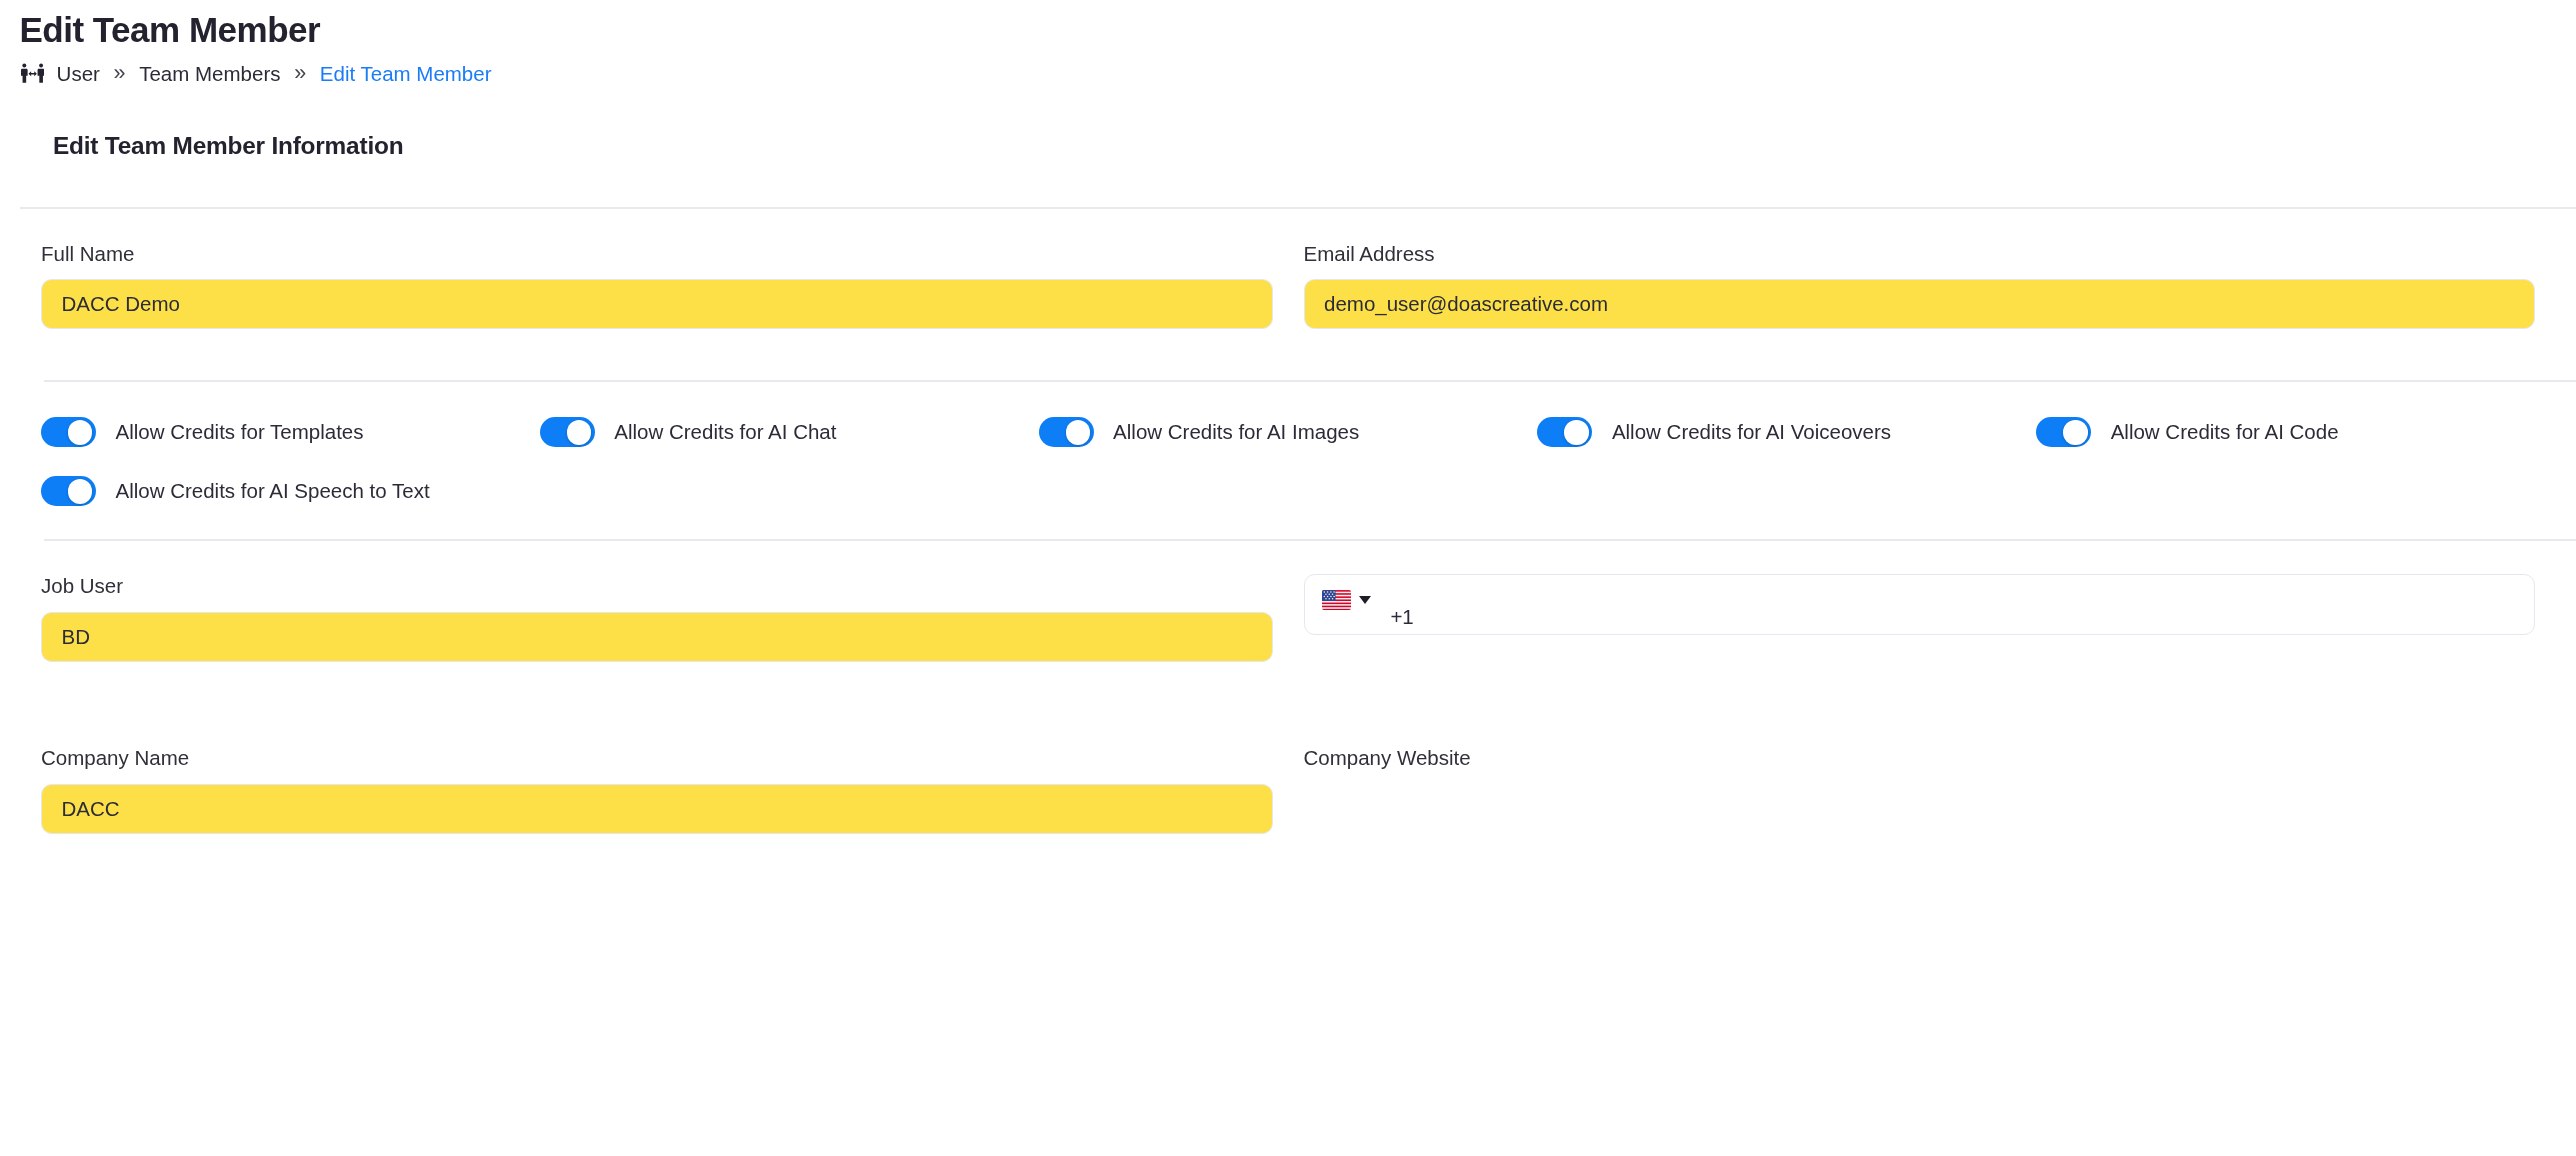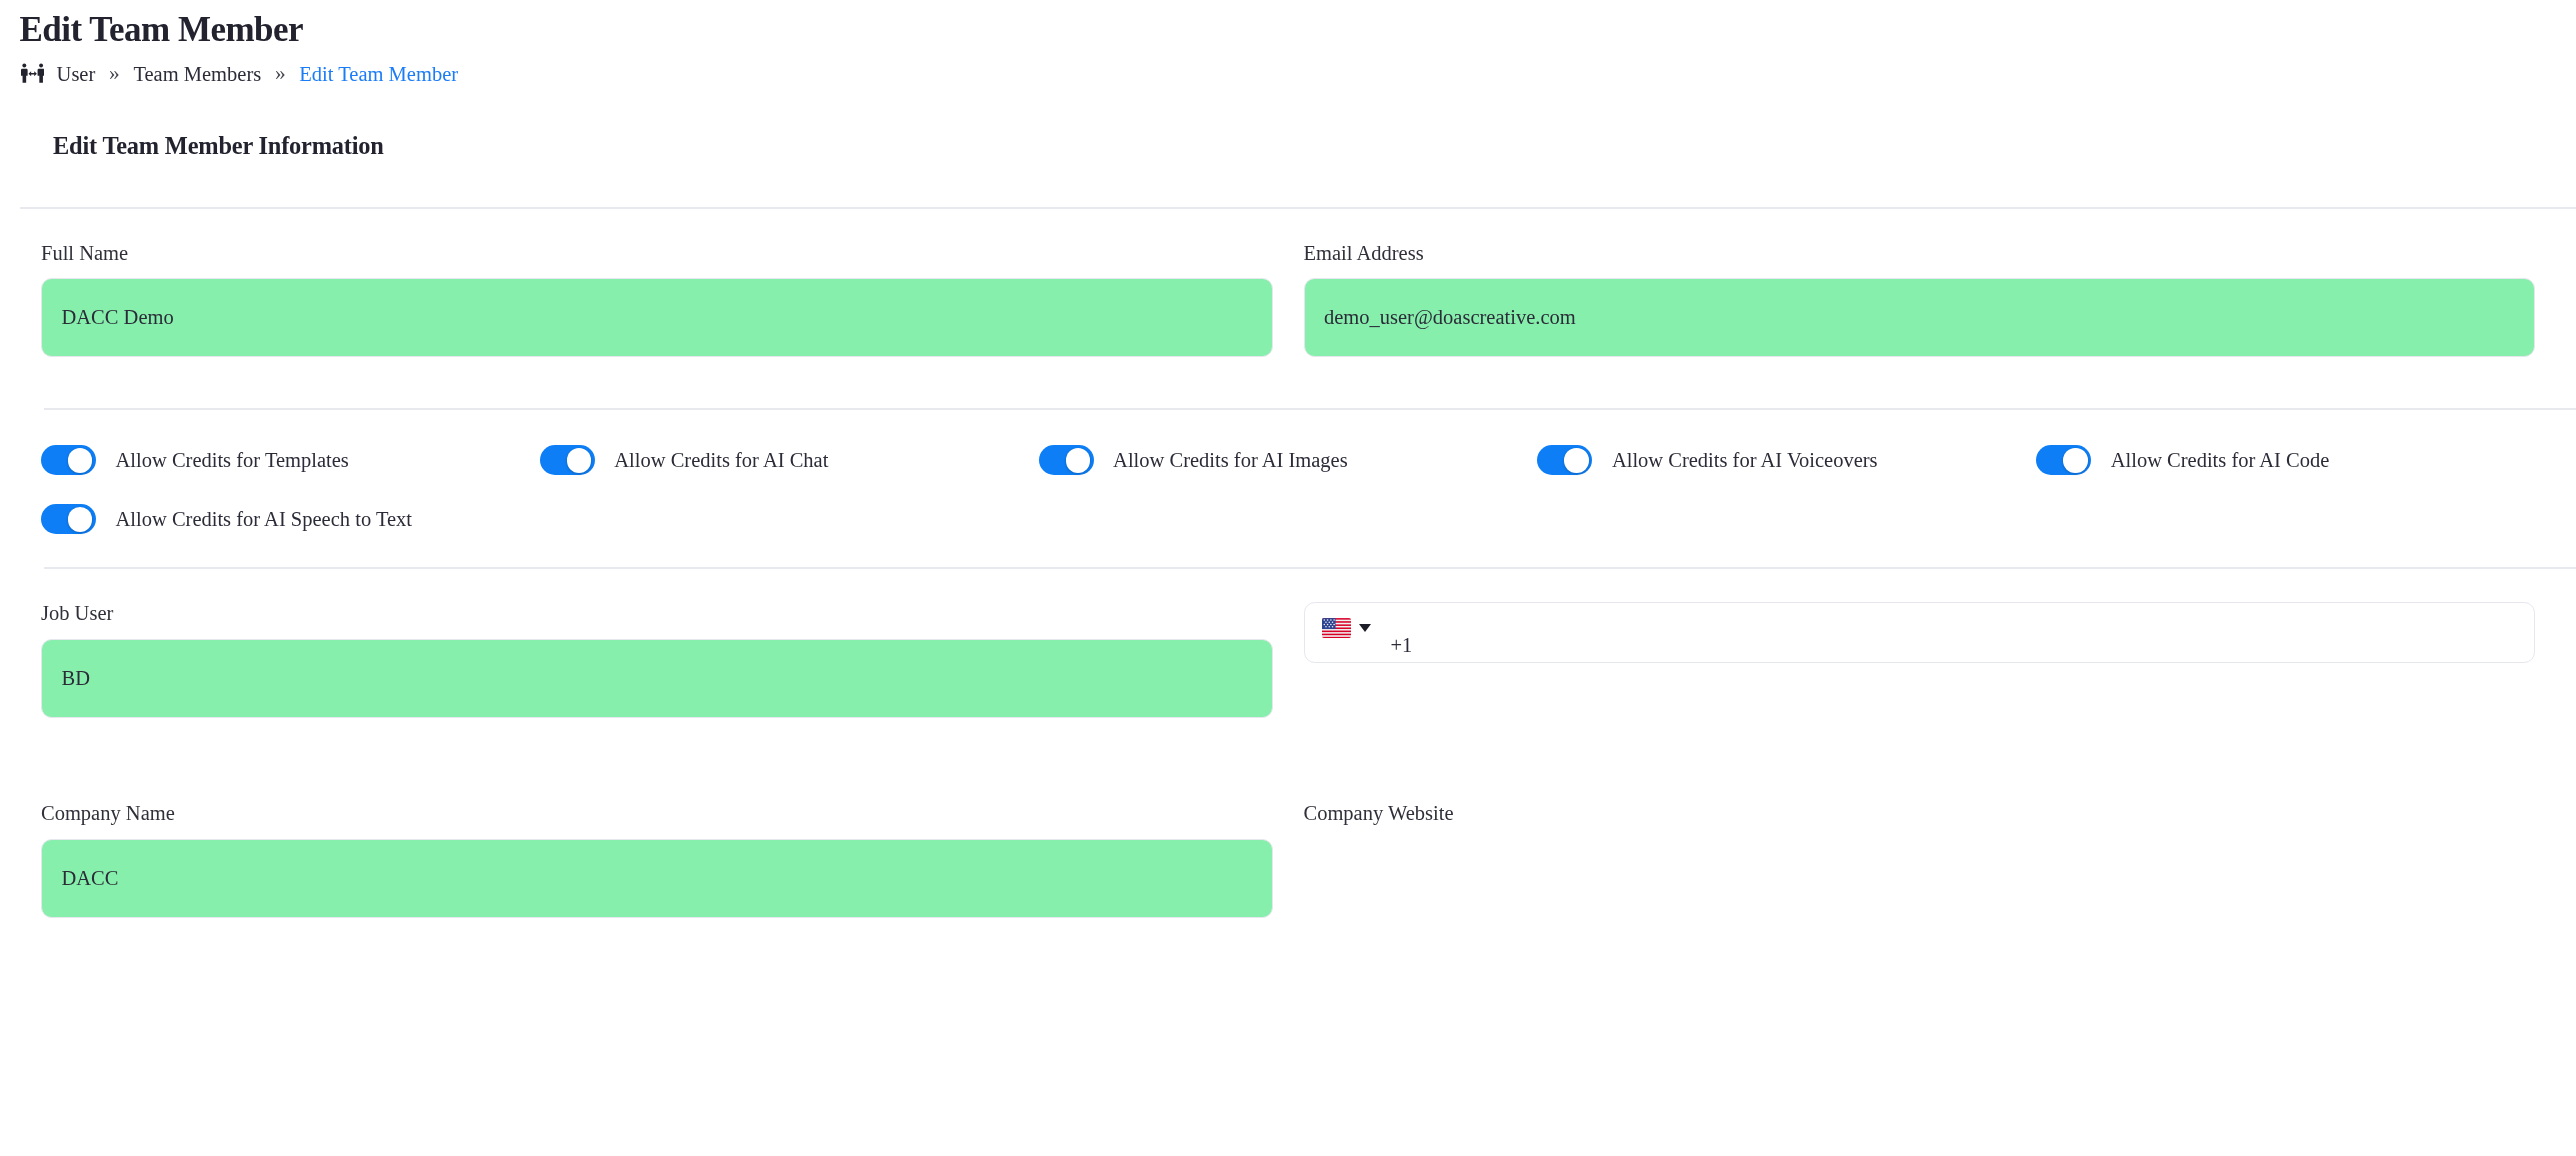--- a/index.html
+++ b/index.html
@@ -9,21 +9,20 @@
     background: #ffffff;
     font-family: "Liberation Sans", sans-serif;
     color: #22232e;
   }
   .page {
     width: 2576px;
     height: 1156px;
     position: relative;
     background: #ffffff;
     overflow: hidden;
-    font-family: Liberation Serif, serif;
   }
 
   
   .page-header {
     padding: 7.8px 0 0 19.5px;
   }
   .page-title {
     font-size: 35px;
     font-weight: bold;
     letter-spacing: -0.5px;
@@ -92,24 +91,24 @@
     padding: 33px 41px 0 41px;
   }
   .field { display: flex; flex-direction: column; }
   .field-label {
     font-size: 20.5px;
     color: #2f3039;
     margin-bottom: 13.7px;
     font-weight: normal;
   }
   .field-input {
-    height: 79px;
+    height: 50px;
     border: 1.6px solid #e6e7ee;
     border-radius: 10.7px;
-    background: #86efac;
+    background: #fde047;
     display: flex;
     align-items: center;
     padding: 0 19.5px;
     font-size: 20.5px;
     color: #2b2c38;
     width: 100%;
   }
   .field-row-gap { height: 51px; }
 
   

